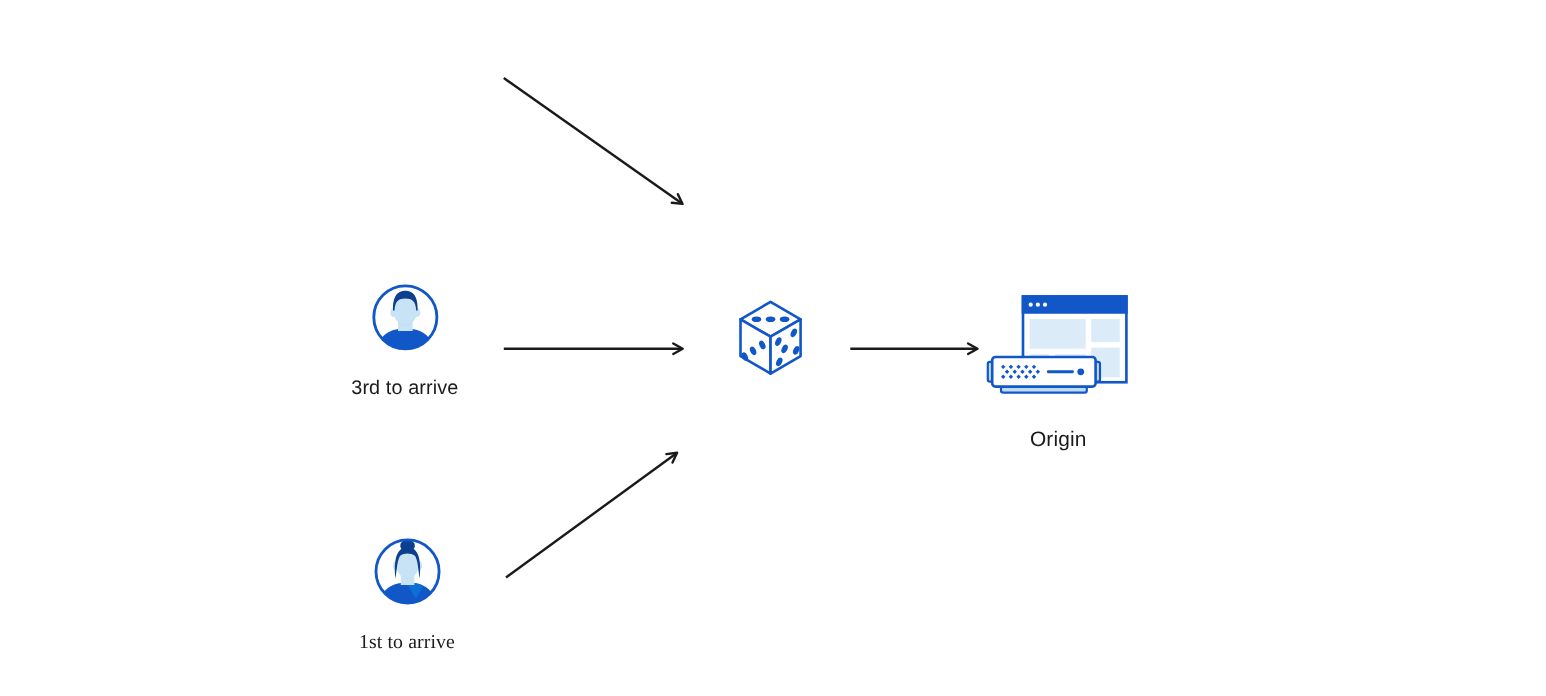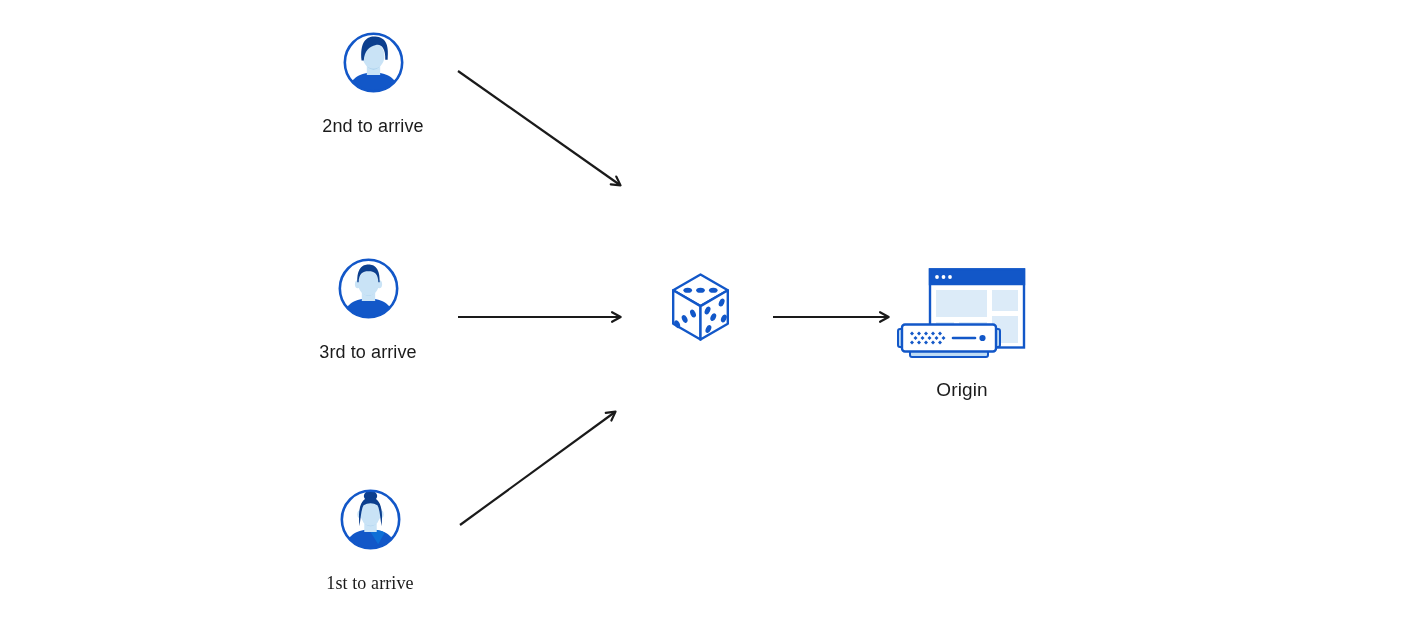--- a/index.html
+++ b/index.html
@@ -14,21 +14,21 @@
   .node{position:absolute;display:flex;flex-direction:column;align-items:center;}
   .node-label{
     margin-top:22px;
     font-size:18px;
     line-height:1.1;
     color:#1b1b1b;
     letter-spacing:0.1px;
     white-space:nowrap;
     text-align:center;
   }
-  .origin-label{font-size:19px;margin-top:18px;}
+  .origin-label{font-size:19px;margin-top:28px;}
   .user-node{width:146px;}
   .icon-box{display:block;}
 </style>
 </head>
 <body>
 
 <div class="canvas">
 
   <svg class="arrow-layer" viewBox="0 0 1405 633">
     <defs>
@@ -37,39 +37,20 @@
       </marker>
     </defs>
     <g stroke="#1a1a1a" stroke-width="2.2" fill="none">
       <line x1="458" y1="71" x2="620" y2="185" marker-end="url(#ah)"></line>
       <line x1="458" y1="317" x2="620" y2="317" marker-end="url(#ah)"></line>
       <line x1="460" y1="525" x2="615" y2="412" marker-end="url(#ah)"></line>
       <line x1="773" y1="317" x2="888" y2="317" marker-end="url(#ah)"></line>
     </g>
   </svg>
 
-  <div class="node user-node" style="left:300px;top:30px;">
-    <svg class="icon-box" width="65" height="65" viewBox="0 0 68 68">
-      <defs>
-          <clipPath id="c1">
-            <circle cx="34" cy="34" r="30"></circle>
-          </clipPath>
-        </defs>
-      <circle cx="34" cy="34" r="30" fill="#ffffff"></circle>
-      <g clip-path="url(#c1)">
-        <path d="M5,70 C8,50 20,44.5 34,44.5 C48,44.5 60,50 63,70 Z" fill="#1257c8"></path>
-        <path d="M27,33 L27,47 L41,47 L41,33 Z" fill="#c9e3f6"></path>
-        <path d="M27,37 C30,43 38,43 41,37 L41,33 L27,33 Z" fill="#a9d0ed"></path>
-        <ellipse cx="34" cy="27" rx="11.5" ry="13.5" fill="#c9e3f6"></ellipse>
-        <path d="M21.5,32 C19.5,12 27,6 36,6.8 C46,7.6 50.5,14 48.8,31 L46.3,31 C46.8,19 42,14.2 36.5,15.6 C29.5,17.4 24.5,21.5 23.8,32 Z" fill="#0c3f8e"></path>
-      </g>
-      <circle cx="34" cy="34" r="30" fill="none" stroke="#1257c8" stroke-width="2.7"></circle>
-    </svg>
-    <div class="node-label">2nd to arrive</div>
-  </div>
 
   <div class="node user-node" style="left:295px;top:256px;">
     <svg class="icon-box" width="65" height="65" viewBox="0 0 68 68">
       <defs>
           <clipPath id="c2">
             <circle cx="34" cy="34" r="30"></circle>
           </clipPath>
         </defs>
       <circle cx="34" cy="34" r="30" fill="#ffffff"></circle>
       <g clip-path="url(#c2)">

